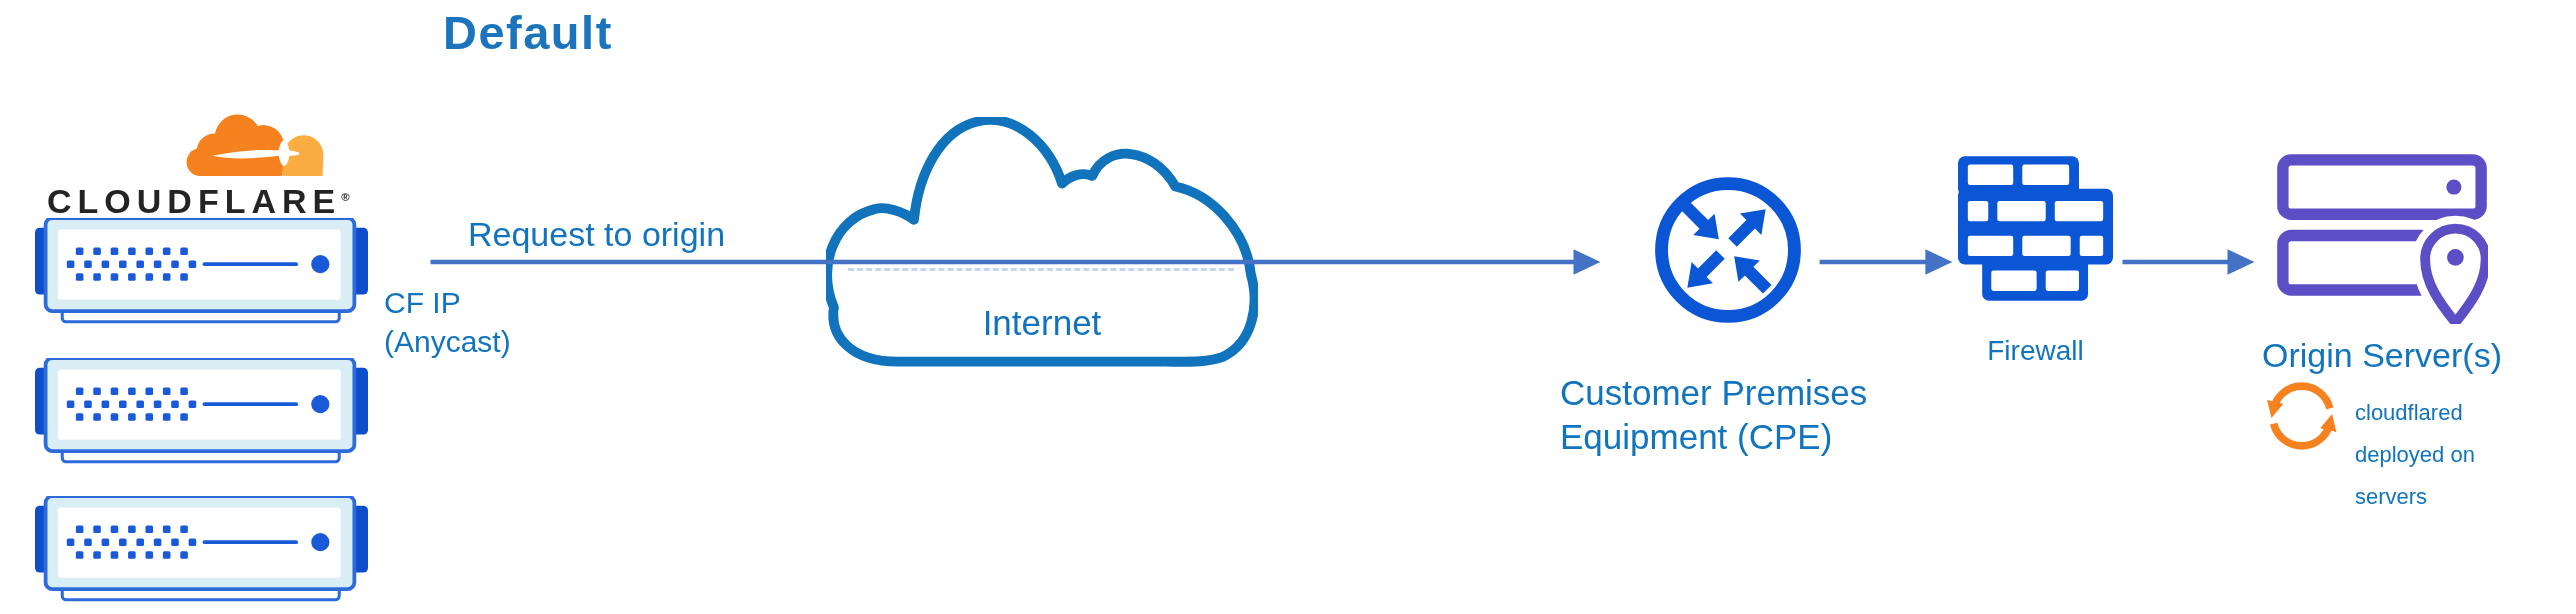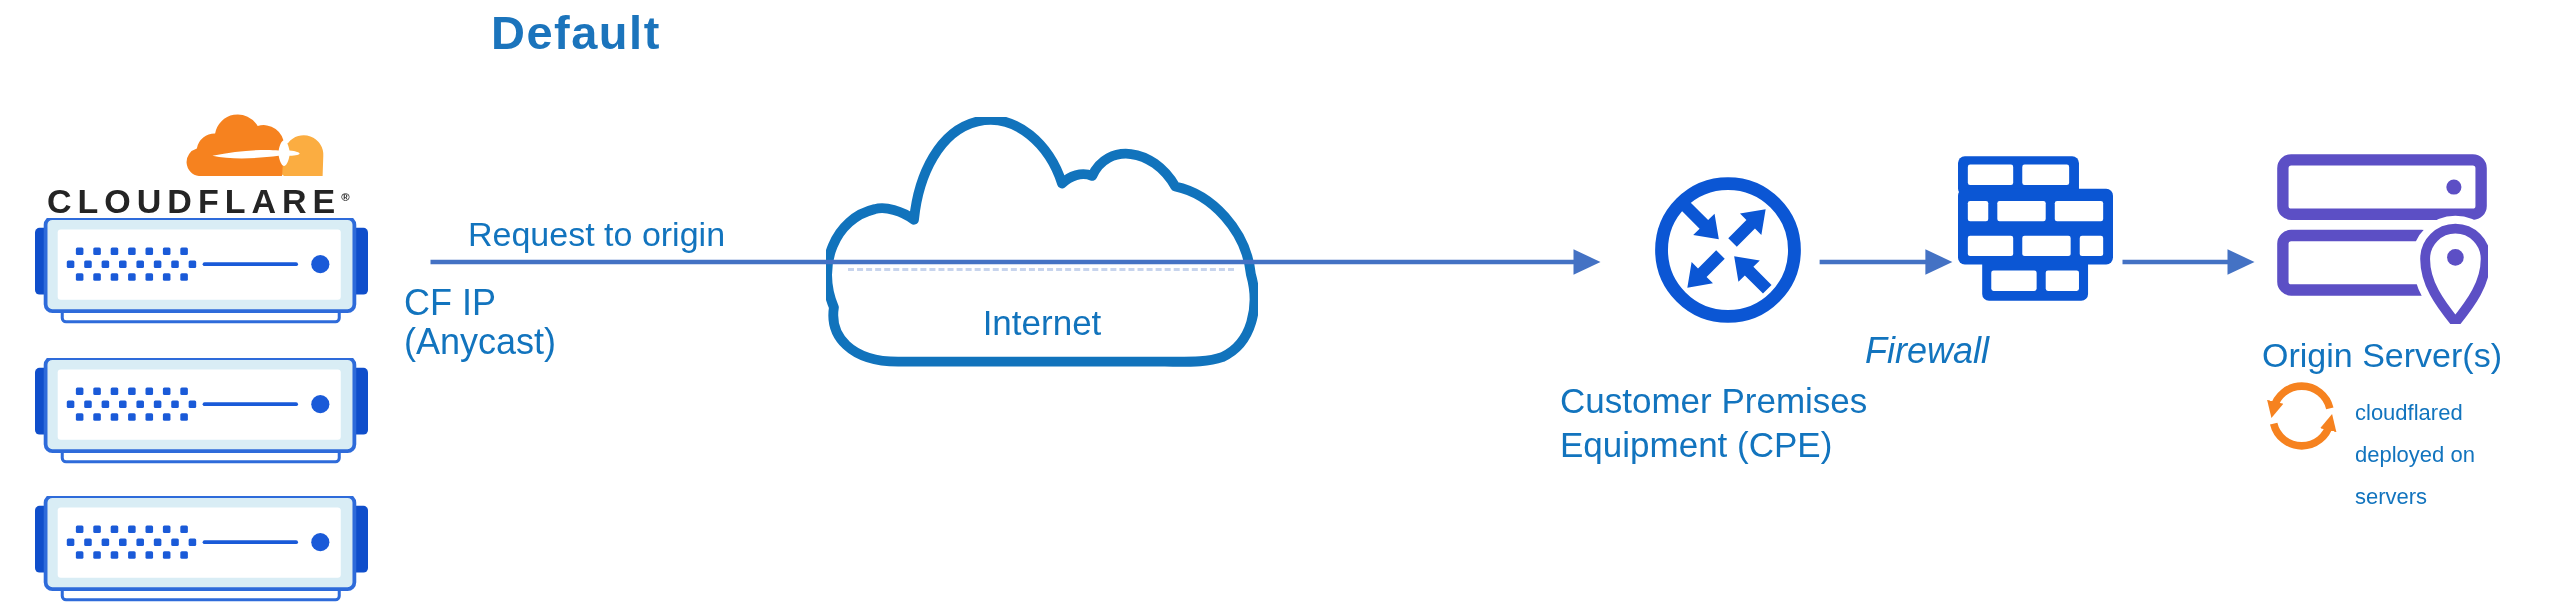--- a/index.html
+++ b/index.html
@@ -2,38 +2,38 @@
 <html style="font-size:12px"><head>
 <meta charset="utf-8">
 <style>
   html,body{margin:0;padding:0;background:#fff;}
   #stage{
     position:relative;width:2576px;height:614px;background:#ffffff;overflow:hidden;
     font-family:"Liberation Sans","DejaVu Sans",sans-serif;
   }
   .abs{position:absolute;}
   .blue-label{color:#1274BE;}
-  #title{left:443px;top:4.5px;font-size:47px;font-weight:600;color:#1B74BC;letter-spacing:1.5px;margin-left:48px;}
+  #title{left:443px;top:4.5px;font-size:47px;font-weight:600;color:#1B74BC;letter-spacing:1.5px;}
   #logo-cloud{left:184px;top:110px;width:142px;height:70px;}
   #wordmark{left:47px;top:182px;font-size:34px;font-weight:700;color:#242424;letter-spacing:6px;white-space:nowrap;}
   #wordmark sup{font-size:11.4px;letter-spacing:0;}
   .rack{width:333px;height:106px;left:35px;}
   #rack-1{top:218px;} #rack-2{top:358px;} #rack-3{top:496px;}
   #request-label{left:468px;top:215px;font-size:34px;text-align:center;}
-  #cfip-label{left:384px;top:283px;font-size:36px;line-height:39px;margin-left:20px;}
+  #cfip-label{left:384px;top:283px;font-size:30px;line-height:39px;}
   #main-arrow{left:425px;top:247px;width:1181px;height:30px;z-index:5;}
   #arrow-2{left:1819px;top:247px;width:134px;height:30px;}
   #arrow-3{left:2122px;top:247px;width:133px;height:30px;}
   #internet-cloud{left:826px;top:117px;width:432px;height:250px;z-index:1;}
   #request-line-shadow{left:848px;top:268px;width:386px;height:0;border-top:3px dashed rgba(130,160,215,0.45);z-index:2;}
   #internet-label{left:826px;top:303px;width:432px;text-align:center;font-size:35px;color:#1173BC;z-index:3;}
   #cpe-icon{left:1654px;top:176px;width:148px;height:148px;}
-  #cpe-label{left:1560px;top:371px;font-size:35px;line-height:44px;margin-top:8px;}
+  #cpe-label{left:1560px;top:371px;font-size:35px;line-height:44px;}
   #firewall-icon{left:1958px;top:156px;width:155px;height:145px;}
-  #firewall-label{left:1865px;top:331px;width:341px;font-size:36px;line-height:39px;font-style:italic;}
+  #firewall-label{left:1865px;top:331px;width:341px;text-align:center;font-size:28px;line-height:39px;}
   #origin-icon{left:2276px;top:153px;width:212px;height:171px;}
   #origin-label{left:2238px;top:336px;width:288px;text-align:center;font-size:34px;}
   #sync-icon{left:2257px;top:381px;width:88px;height:70px;}
   #cloudflared-note{left:2355px;top:392px;font-size:22px;line-height:42px;}
 </style>
 </head>
 <body>
 
 <svg width="0" height="0" style="position:absolute">
   <defs>

